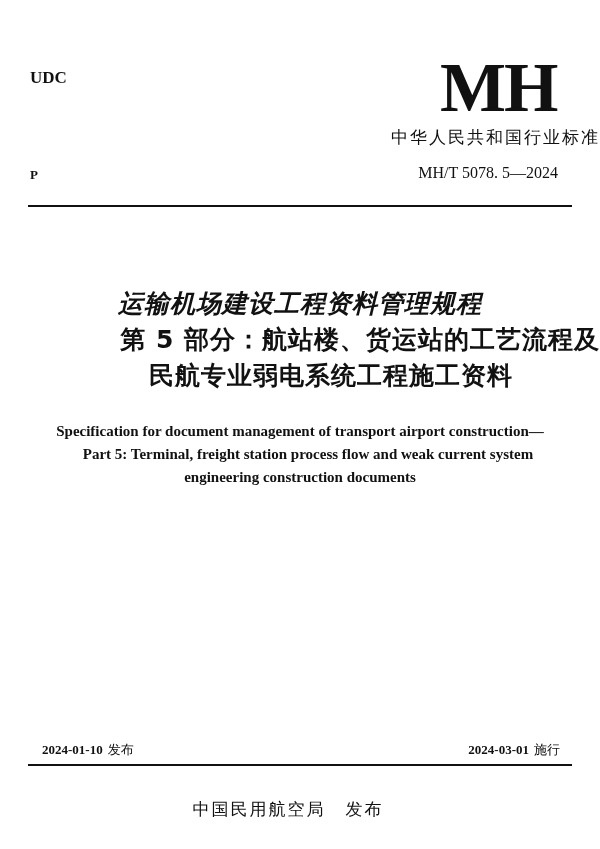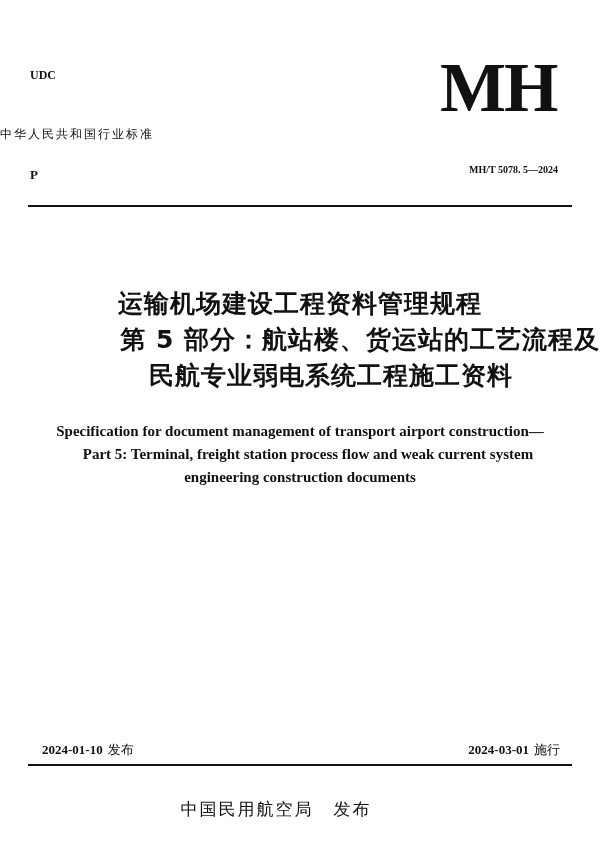--- a/index.html
+++ b/index.html
@@ -1,39 +1,39 @@
 <!DOCTYPE html>
 <html><head>
 <meta charset="utf-8">
 <style>
   html, body { margin: 0; padding: 0; background: #ffffff; }
   body { width: 600px; height: 849px; position: relative; overflow: hidden; color: #111; }
   .abs { position: absolute; }
   .serif { font-family: "Liberation Serif", "DejaVu Serif", serif; }
   .sans { font-family: "DejaVu Sans", "Liberation Sans", sans-serif; }
-  #udc { left: 30px; top: 68px; font-size: 12px; font-weight: bold; }
+  #udc { left: 30px; top: 68px; font-size: 17px; font-weight: bold; }
   #logo { left: 440px; top: 48px; font-size: 70px; font-weight: bold; letter-spacing: -2px; line-height: 80px; text-align: center; }
-  #std-type { left: 0; width: 600px; top: 126px; text-align: left; font-size: 12px; letter-spacing: 2px; }
+  #std-type { left: 0; width: 600px; top: 126px; text-align: right; font-size: 17px; letter-spacing: 2px; }
   #cls { left: 30px; top: 167px; font-size: 13px; font-weight: bold; }
-  #std-no { right: 42px; top: 164px; font-size: 10px; font-weight: bold; }
+  #std-no { right: 42px; top: 164px; font-size: 16px; font-weight: normal; }
   .rule { left: 28px; width: 544px; height: 2px; background: #111; }
   #rule-top { top: 205px; }
   #rule-bottom { top: 764px; }
   .title-cn { left: 0; width: 600px; text-align: center; font-size: 25px; font-weight: bold; line-height: 36px; letter-spacing: 1px; }
-  #t1 { top: 286px; }
+  #t1 { top: 286px; font-style: italic; }
   #t2 { top: 322px; text-align: right; }
   #t3 { top: 358px; margin-left: 31px; }
   .title-en { left: 0; width: 600px; text-align: center; font-size: 15px; font-weight: bold; line-height: 23px; }
   #e1 { top: 420px; }
   #e2 { top: 443px; margin-left: 8px; }
   #e3 { top: 466px; }
   #issue-date { left: 42px; top: 741px; font-size: 13px; font-weight: bold; }
   #impl-date { right: 40px; top: 741px; font-size: 13px; font-weight: bold; text-align: right; }
   .date-suffix { font-family: "DejaVu Sans", sans-serif; font-weight: normal; margin-left: 5px; }
-  #issuer { left: 0; width: 552px; top: 798px; text-align: center; font-size: 17px; letter-spacing: 2px; }
+  #issuer { left: 12px; width: 552px; top: 798px; text-align: center; font-size: 17px; letter-spacing: 2px; }
   #issuer .gap { display: inline-block; width: 20px; }
 </style>
 </head>
 <body>
 
 <div id="udc" class="abs serif">UDC</div>
 <div id="logo" class="abs serif">MH</div>
 <div id="std-type" class="abs sans">中华人民共和国行业标准</div>
 <div id="cls" class="abs serif">P</div>
 <div id="std-no" class="abs serif">MH/T 5078. 5—2024</div>

